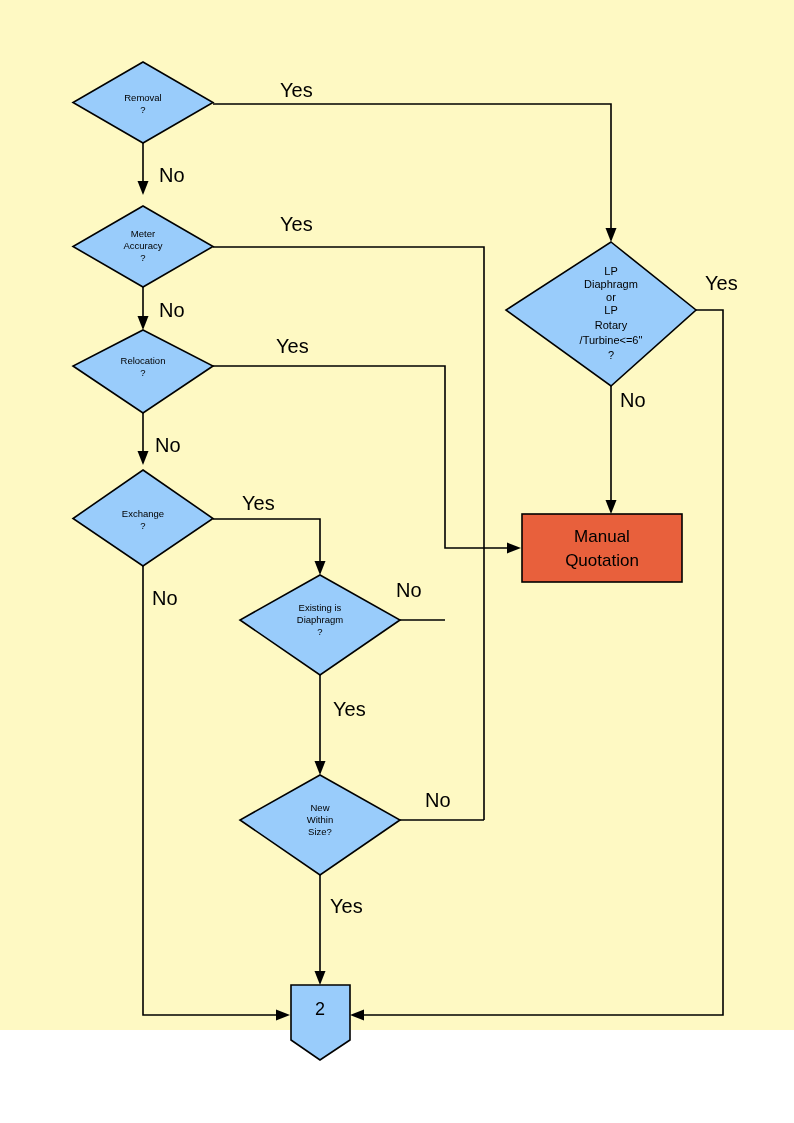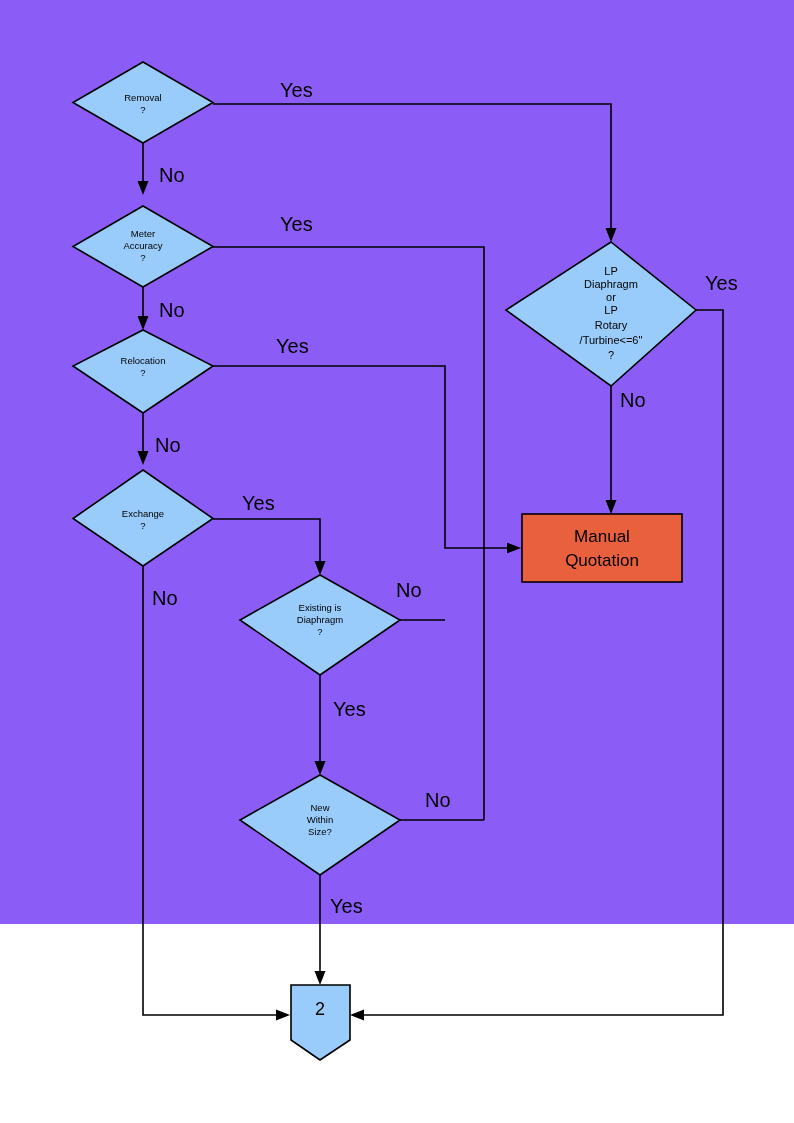--- a/index.html
+++ b/index.html
@@ -10,22 +10,22 @@
   }
   body {
     width: 794px;
     height: 1123px;
     font-family: "Liberation Sans", sans-serif;
     overflow: hidden;
   }
   #flow-root {
     position: relative;
     width: 794px;
-    height: 924px;
-    background: #8b5cf6;
+    height: 1030px;
+    background: #fef9c3;
   }
   svg#flowchart {
     display: block;
     width: 794px;
     height: 1123px;
   }
   .edge-line {
     fill: none;
     stroke: #000000;
     stroke-width: 1.6;

